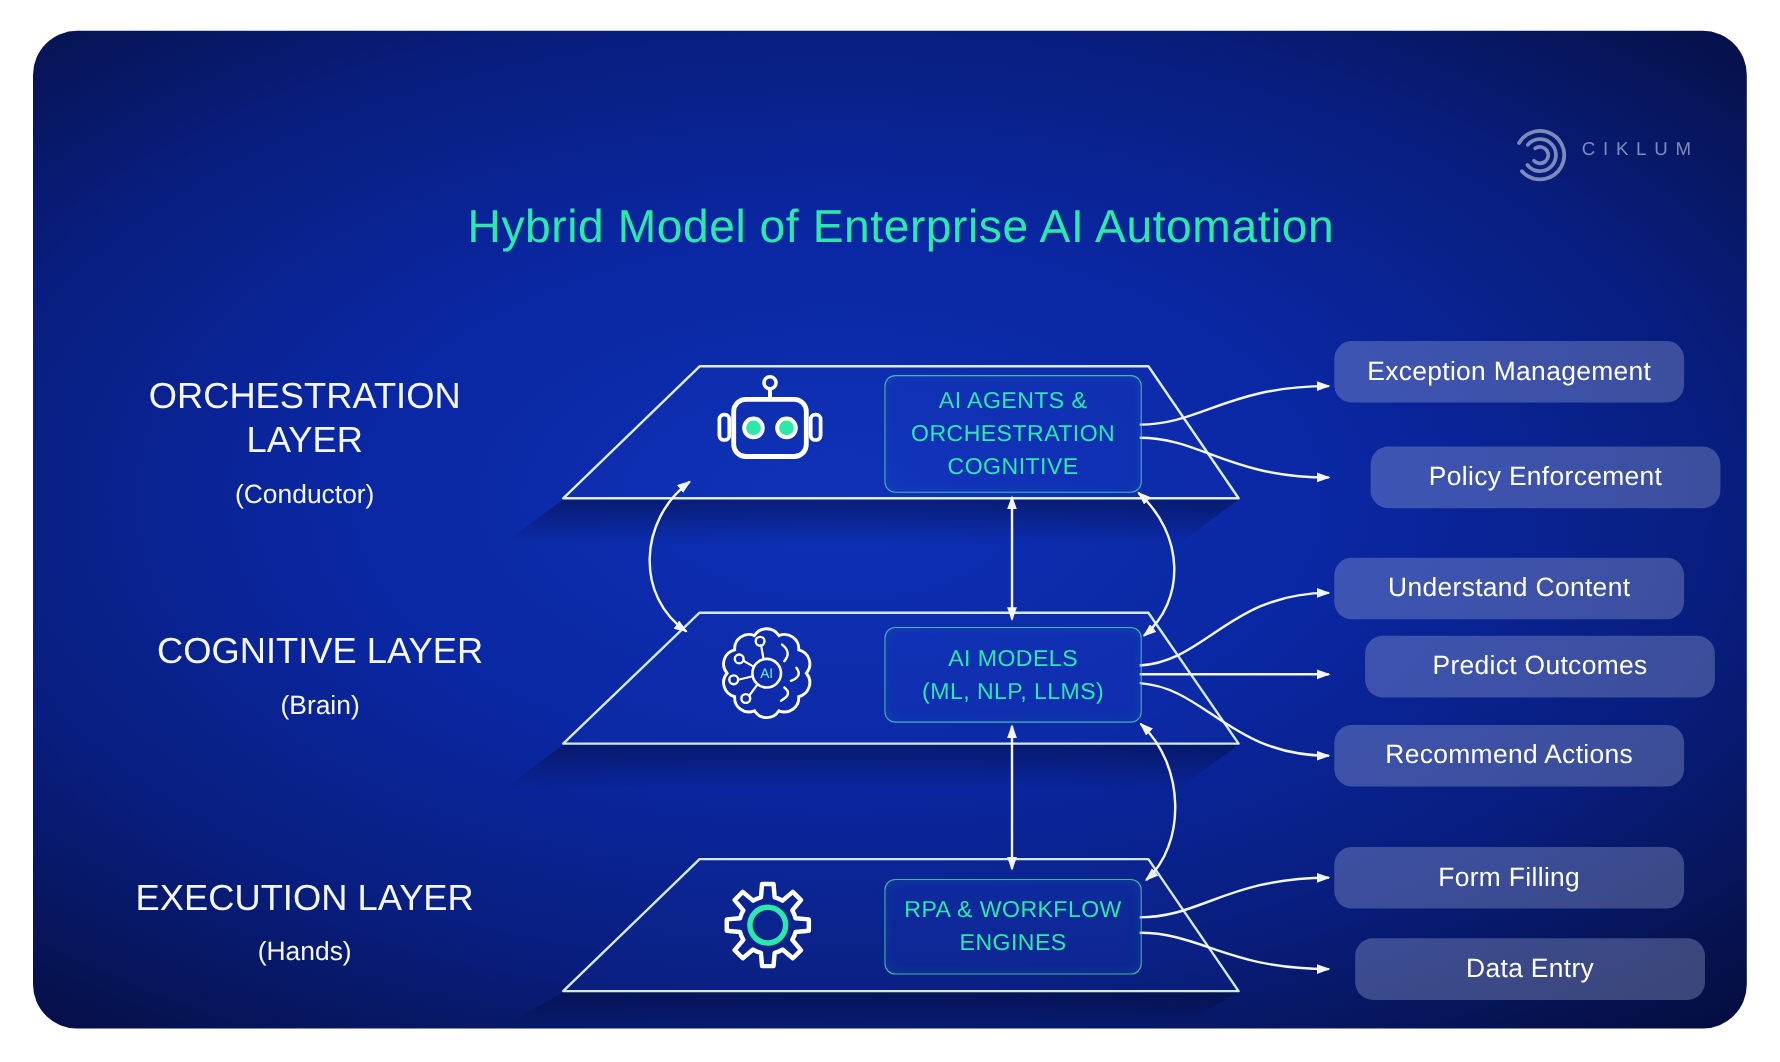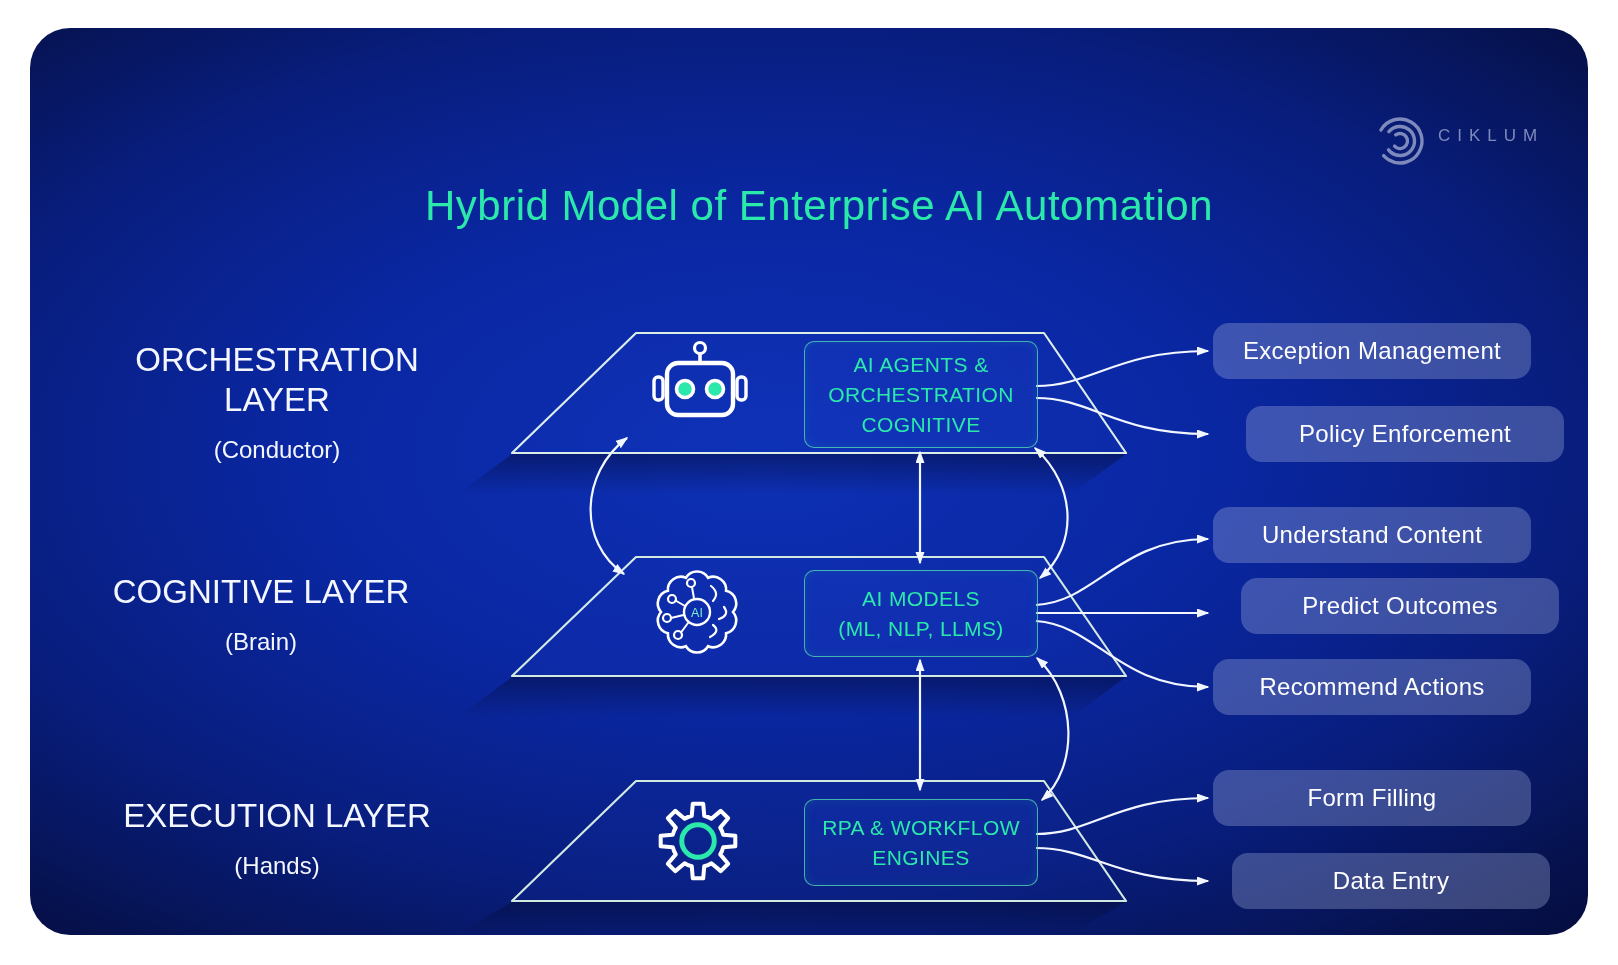--- a/index.html
+++ b/index.html
@@ -18,41 +18,41 @@
     font-size:42px; letter-spacing:0.5px; color:#2BE8AB; font-weight:400;
   }
   .brand-text{
     left:1408px; top:98px; font-size:17px; letter-spacing:7px;
     color:#7f8abc; font-weight:400;
   }
   .layer-label{ width:330px; text-align:center; color:#f4f7ff; }
   .layer-label .line{ display:block; font-size:33px; line-height:40px; font-weight:400; }
   .layer-label .sub{ display:block; font-size:24px; line-height:30px; margin-top:15px; font-weight:400; }
   .lbl-1{ left:82px; top:312px; }
-  .lbl-2{ left:66px; top:544px; }
+  .lbl-2{ left:96px; top:544px; }
   .lbl-3{ left:82px; top:768px; }
   .core-box{
     left:774px; width:232px;
     border:1.6px solid rgba(86,226,178,0.75);
     border-radius:10px;
     background:rgba(28,66,205,0.20);
     display:flex; flex-direction:column; align-items:center; justify-content:center;
     color:#2BE8AB; font-size:21px; line-height:30px; letter-spacing:0.4px; text-align:center;
     box-shadow:0 0 12px rgba(43,232,171,0.10) inset;
   }
   .box-1{ top:313px; height:105px; }
   .box-2{ top:542px; height:85px; }
   .box-3{ top:771px; height:85px; }
   .pill{
     left:1183px; width:318px; height:56px; border-radius:16px;
     background:rgba(170,182,224,0.32);
     display:flex; align-items:center; justify-content:center;
     color:#ffffff; font-size:24px; font-weight:400; letter-spacing:0.3px;
   }
-  .p1{top:295px;} .p2{top:378px;margin-left:33px;} .p3{top:479px;} .p4{top:550px;margin-left:28px;}
+  .p1{top:282px;} .p2{top:378px;margin-left:33px;} .p3{top:479px;} .p4{top:550px;margin-left:28px;}
   .p5{top:631px;} .p6{top:742px;} .p7{top:825px;margin-left:19px;}
   .diagram-svg{ position:absolute; left:0; top:0; }
 </style>
 </head>
 <body>
 
 <div class="panel">
 
   <svg class="diagram-svg" width="1618" height="965" viewBox="0 0 1618 965">
     <defs>

